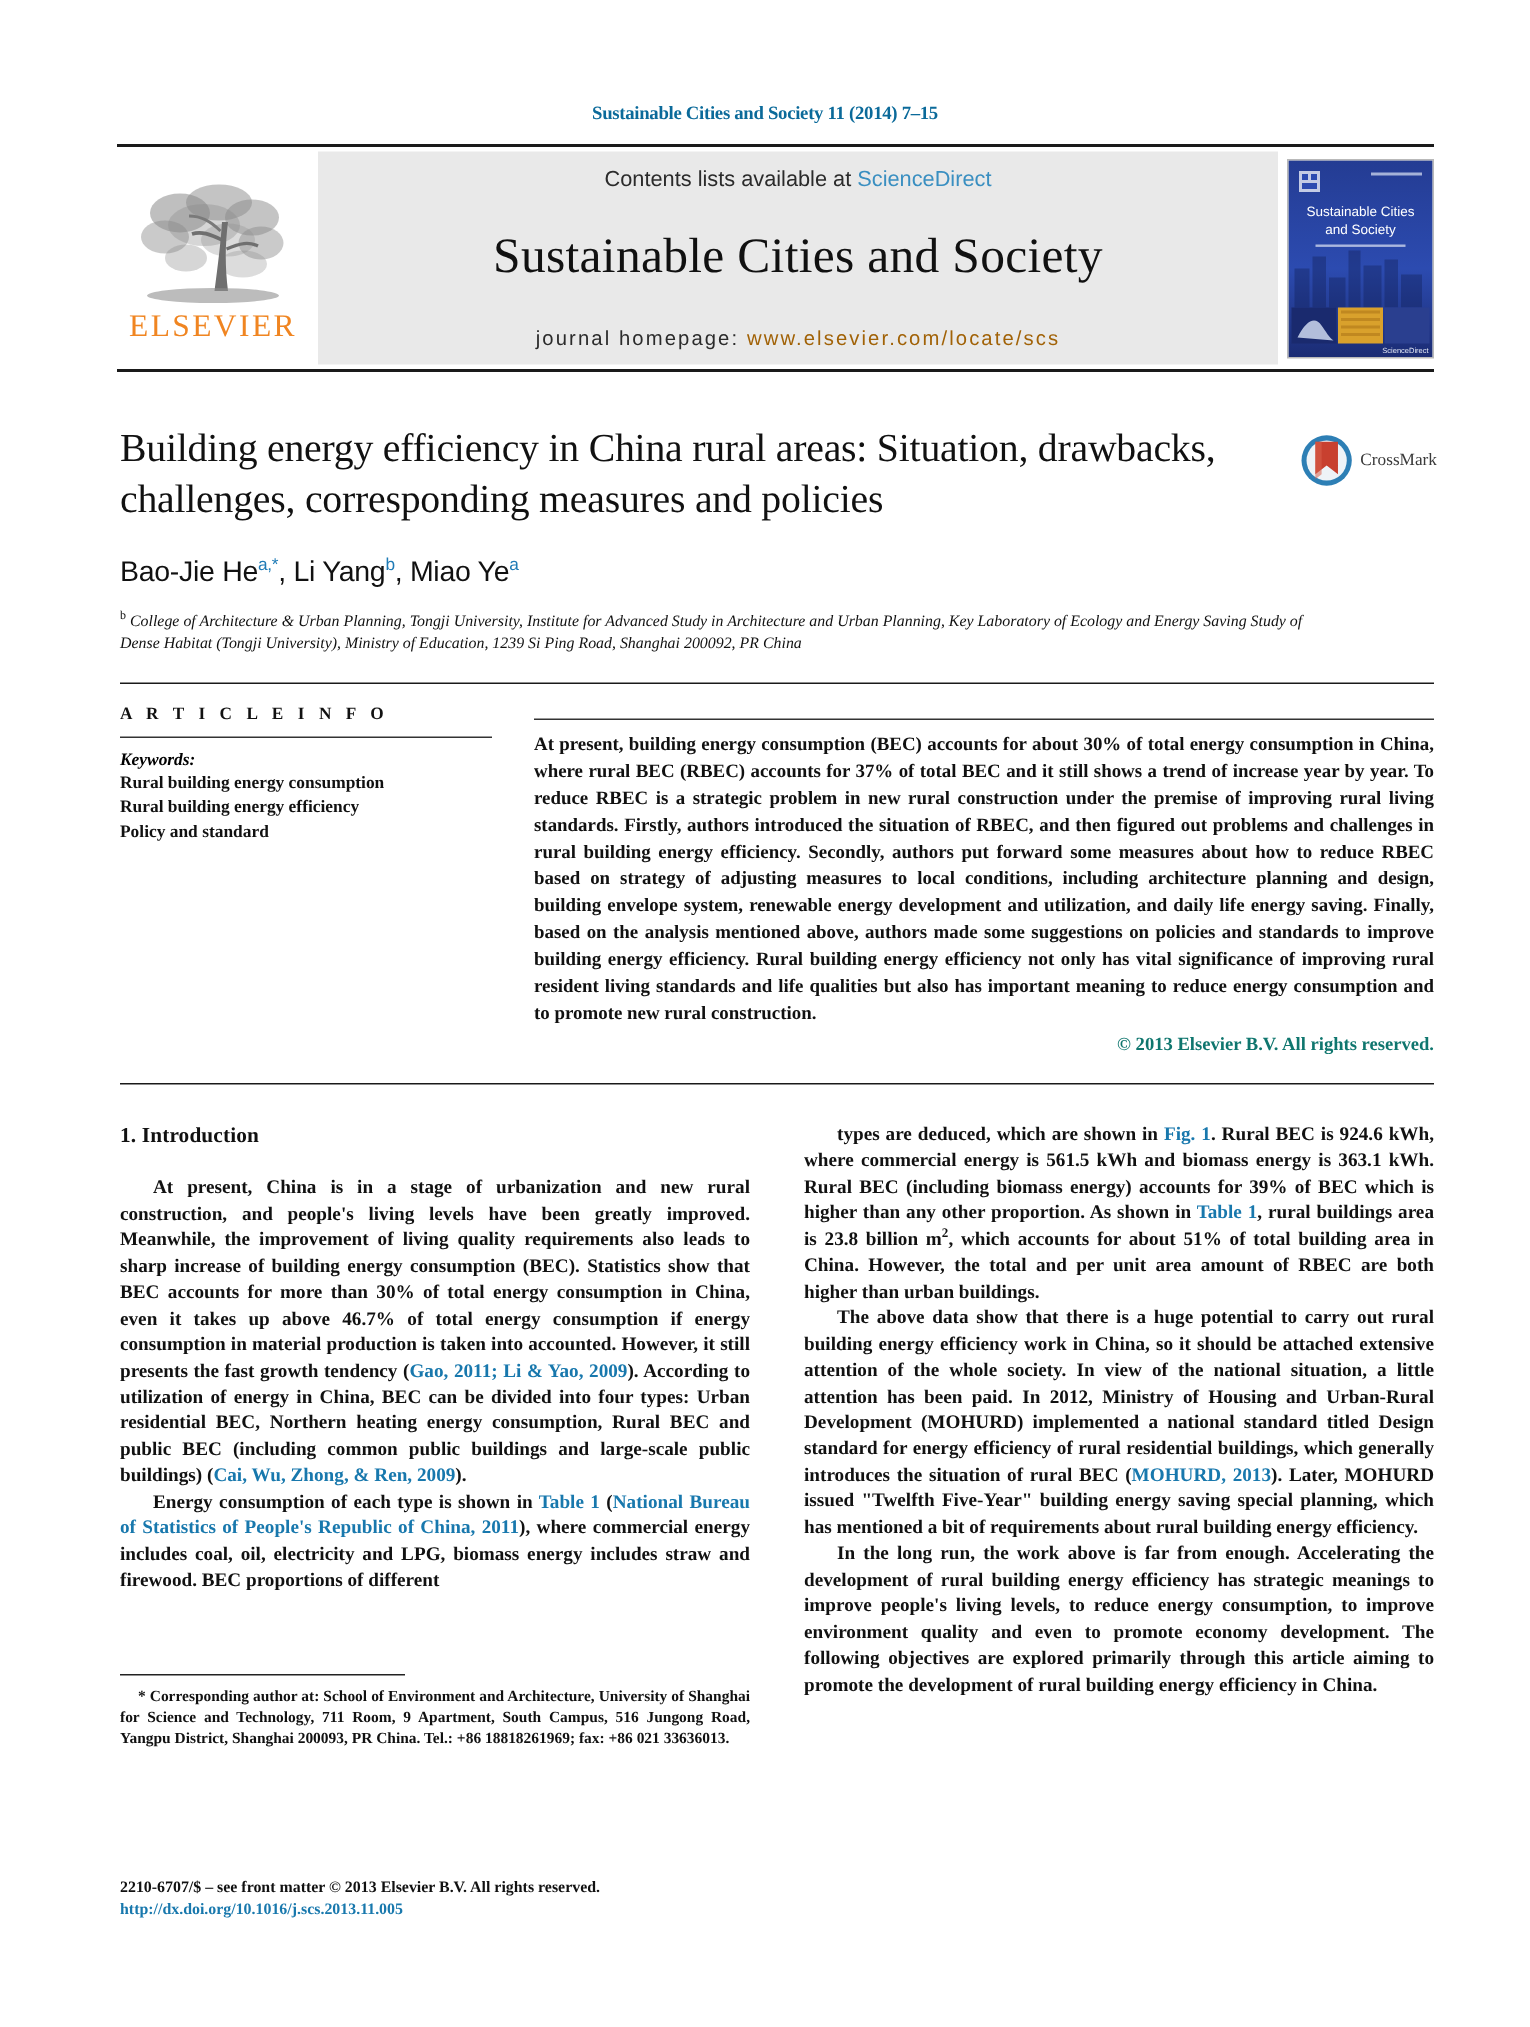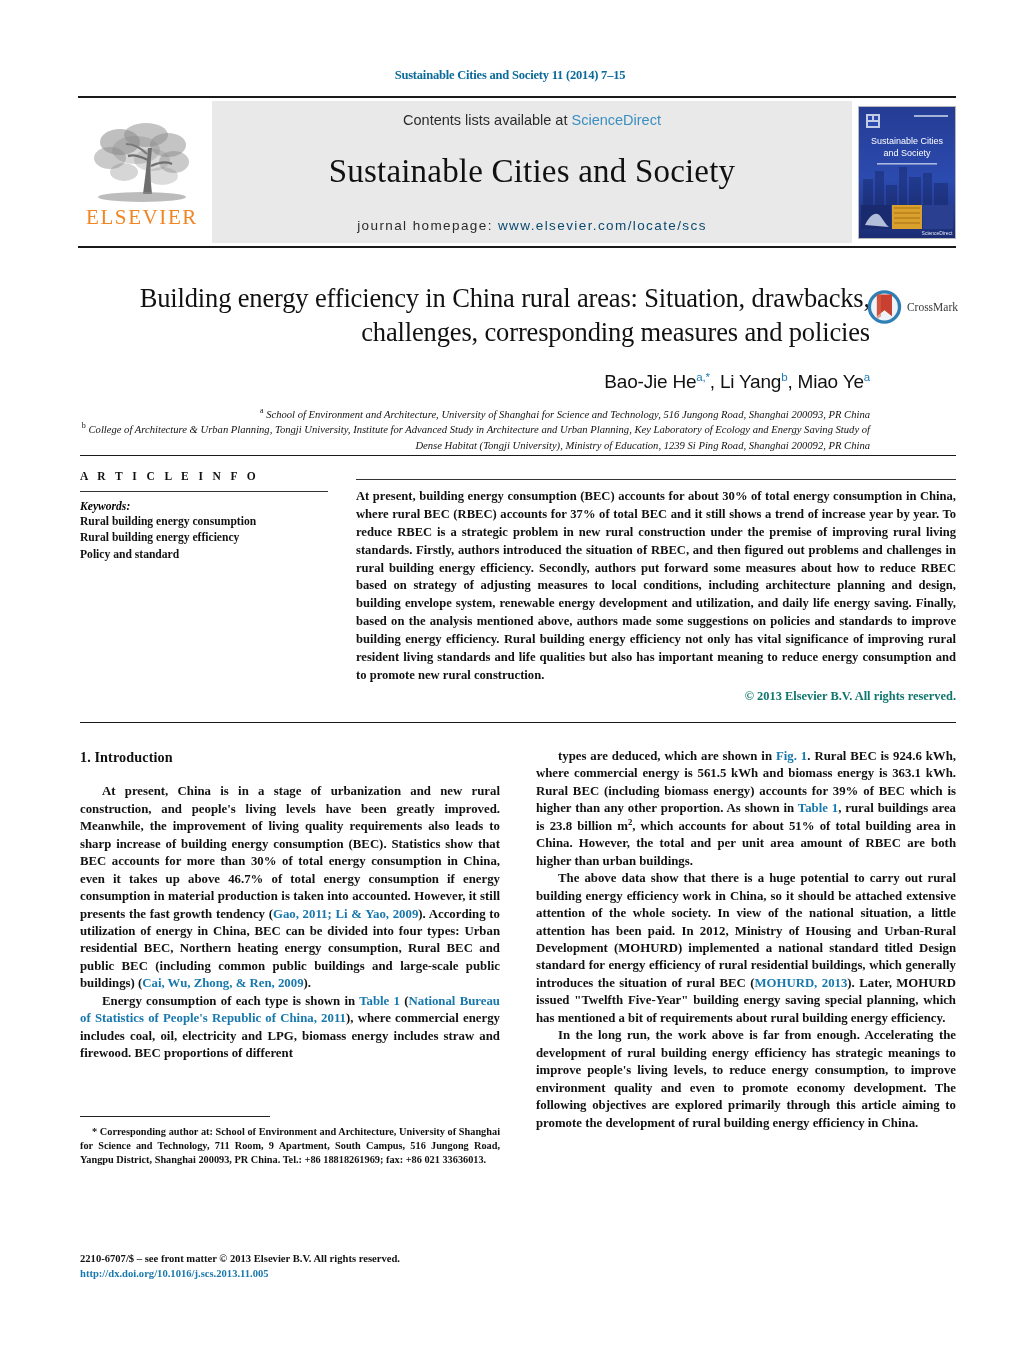--- a/index.html
+++ b/index.html
@@ -99,40 +99,39 @@
     margin: 21px 0 24px 0;
     letter-spacing: 0.2px;
   }
   .homepage-line {
     font-family: "Liberation Sans", sans-serif;
     font-size: 13.5px;
     color: #2b2b2b;
     letter-spacing: 1.4px;
     margin-bottom: 4px;
   }
-  .homepage-line .hp-url { color: #0c4a6e; }
+  .homepage-line .hp-url { color: #a16207; }
 
   
   .cover-thumb {
     flex: 0 0 96px;
     width: 96px;
     height: 131px;
     align-self: center;
     border: 1px solid #b9b9b9;
     position: relative;
     overflow: hidden;
     background: linear-gradient(#21388c 0%, #2b4aa6 40%, #1d2f78 100%);
   }
 
   
   .title-block {
     position: absolute;
     left: 80px; top: 281px;
     width: 790px;
-    text-align: right;
   }
   .paper-title {
     font-family: "Liberation Serif", serif;
     font-size: 26.5px;
     font-weight: normal;
     line-height: 1.30;
     margin: 0;
     color: #111;
     letter-spacing: -0.15px;
   }
@@ -386,21 +385,20 @@
           <text x="78" y="128" font-family="Liberation Sans, sans-serif" font-size="5" fill="#e2e7f5" text-anchor="middle">ScienceDirect</text>
         </svg>
       </div>
     </div>
   </div>
 
   <div class="title-block">
     <h1 class="paper-title">Building energy efficiency in China rural areas: Situation, drawbacks, challenges, corresponding measures and policies</h1>
     <div class="authors">Bao-Jie He<sup>a,*</sup>, Li Yang<sup>b</sup>, Miao Ye<sup>a</sup></div>
     <div class="affiliations">
-      <div><sup>a</sup> <span>School of Environment and Architecture, University of Shanghai for Science and Technology, 516 Jungong Road, Shanghai 200093, PR China</span></div>
       <div><sup>b</sup> <span>College of Architecture &amp; Urban Planning, Tongji University, Institute for Advanced Study in Architecture and Urban Planning, Key Laboratory of Ecology and Energy Saving Study of Dense Habitat (Tongji University), Ministry of Education, 1239 Si Ping Road, Shanghai 200092, PR China</span></div>
     </div>
   </div>
 
   <div class="crossmark">
     <svg width="44" height="44" viewBox="0 0 44 44">
       <circle cx="22" cy="22" r="20" fill="#2d7fb5"></circle>
       <circle cx="22" cy="22" r="16" fill="#eef3f7"></circle>
       <path d="M13 7 h18 v26 l-9 -7 -9 7 Z" fill="#c8402f"></path>
       <path d="M13 7 h5 v26 l-5 4 Z" fill="#d9604d" opacity="0.55"></path>

